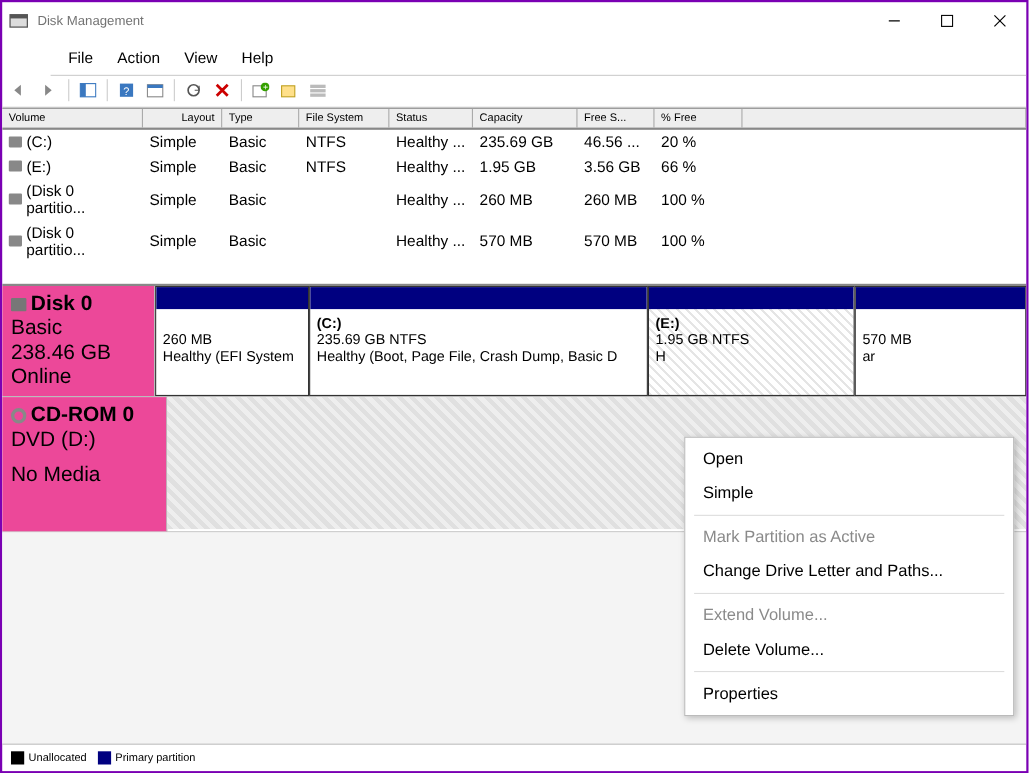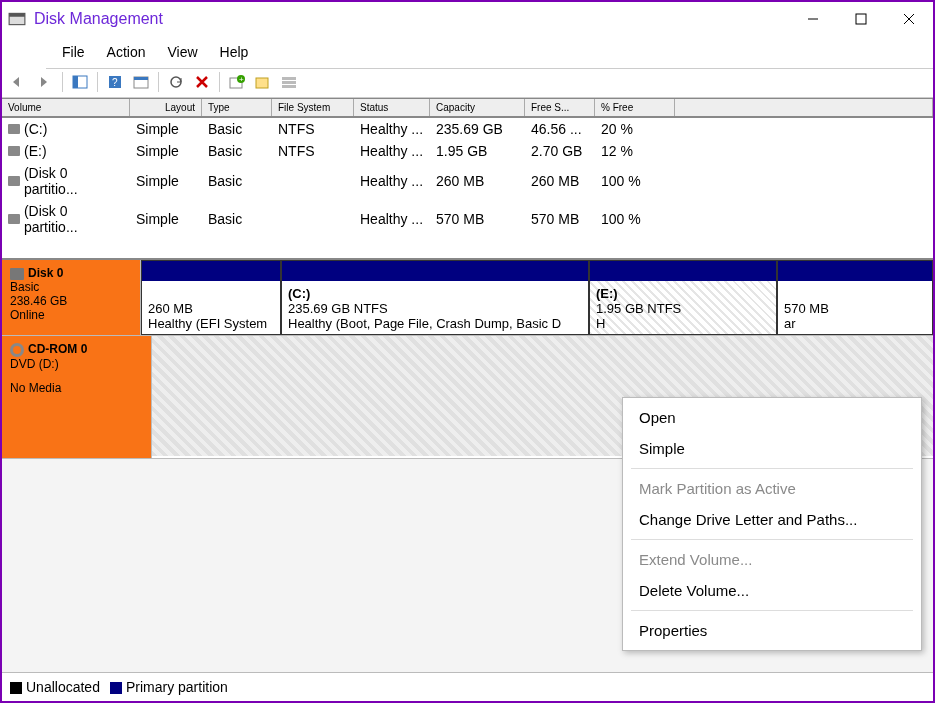--- a/index.html
+++ b/index.html
@@ -2,21 +2,21 @@
 <html><head>
 <meta charset="utf-8">
 <style>
   * { box-sizing: border-box; margin: 0; padding: 0; font-family: "Segoe UI", Tahoma, sans-serif; }
   body { background: #fff; }
   .window { width: 935px; height: 703px; border: 2px solid #7a00b3; display: flex; flex-direction: column; overflow: hidden; position: relative; background: #fff; }
 
   
   .titlebar { display: flex; align-items: center; height: 34px; padding: 0 0 0 6px; }
   .titlebar .app-icon { width: 18px; height: 18px; margin-right: 8px; display:flex;align-items:center;justify-content:center;}
-  .titlebar .title { font-size: 16px; color: #6d28d9; }
+  .titlebar .title { font-size: 12px; color: #737373; }
   .titlebar .spacer { flex: 1; }
   .titlebar .winbtn { width: 48px; height: 34px; display: flex; align-items: center; justify-content: center; font-size: 14px; }
   .titlebar .winbtn svg { width:12px;height:12px;stroke:#000;stroke-width:1;fill:none;}
 
   
   .menubar { display: flex; padding: 4px 6px; gap: 2px; border-bottom: 1px solid #ccc; margin-left: 44px;}
   .menubar .menuitem { padding: 4px 10px; font-size: 14px; cursor: default; }
 
   
   .toolbar { display: flex; align-items: center; gap: 4px; padding: 2px 6px 4px 6px; border-bottom: 1px solid #ccc;}
@@ -38,31 +38,31 @@
   .col.free   { width: 70px; }
   .col.pctfree{ width: 80px; }
   .col.tail   { flex:1; }
   .drive-glyph{width:12px;height:10px;background:#888;border-radius:1px;display:inline-block;}
 
   .vollist-body { height: 140px; }
 
   
   .diskmap { border-top: 2px solid #888; flex:1; display:flex; flex-direction:column;}
   .diskrow { display:flex; border-bottom:1px solid #bbb;}
-  .diskinfo { width: 150px; padding: 6px 8px; font-size: 12px; border-right:1px solid #bbb; background:#f97316;}
+  .diskinfo { width: 150px; padding: 6px 8px; font-size: 19px; border-right:1px solid #bbb; background:#ec4899;}
   .diskinfo .dname { font-weight:bold;}
   .diskparts { flex:1; display:flex;}
   .part { border:1px solid #333; margin:0; font-size:13px; padding:3px 6px; position:relative; white-space:nowrap; overflow:hidden;}
   .part .topbar { position:absolute; top:0; left:0; right:0; height:20px; background:#000080;}
   .part .inner { position:relative; padding-top:22px;}
   .part.hatched { background: repeating-linear-gradient(45deg,#e5e5e5 0,#e5e5e5 2px,#fff 2px,#fff 6px);}
   .cdrow .diskparts { background: repeating-linear-gradient(45deg,#e0e0e0 0,#e0e0e0 4px,#eee 4px,#eee 8px); height:120px;}
   .cdrow .diskinfo { height:122px;}
 
-  .legend { padding: 6px 8px; font-size:14px; display:flex; gap:10px; border-top:1px solid #bbb;}
+  .legend { padding: 6px 8px; font-size:10px; display:flex; gap:10px; border-top:1px solid #bbb;}
   .legend .sw { width:12px; height:12px; display:inline-block; margin-right:4px; vertical-align:middle;}
 
   
   .ctxmenu { position:absolute; left:620px; top:395px; width:300px; background:#fff; border:1px solid #bbb; box-shadow:2px 2px 6px rgba(0,0,0,.25); padding:4px 0; font-size:15px;}
   .ctxmenu .mi { padding: 7px 16px; cursor:default; }
   .ctxmenu .mi.disabled { color:#8a8a8a; }
   .ctxmenu hr { border:none; border-top:1px solid #ddd; margin:4px 8px;}
   .ctxmenu .mi.highlight { outline: 3px solid #7a00b3; outline-offset:-2px; display:inline-block; margin-left:11px; padding:5px 10px;}
 
   .disk-icon{width:14px;height:12px;display:inline-block;background:#777;border-radius:1px;margin-right:4px;vertical-align:middle;}
@@ -201,22 +201,22 @@
         <div class="row">
           <div class="col volume">
             <span class="drive-glyph"></span>
             <span> (E:)</span>
           </div>
           <div class="col layout">Simple</div>
           <div class="col type">Basic</div>
           <div class="col fs">NTFS</div>
           <div class="col status">Healthy ...</div>
           <div class="col capacity">1.95 GB</div>
-          <div class="col free">2.70 GB</div>
-          <div class="col pctfree">12 %</div>
+          <div class="col free">3.56 GB</div>
+          <div class="col pctfree">66 %</div>
         </div>
         <div class="row">
           <div class="col volume">
             <span class="drive-glyph"></span>
             <span>(Disk 0 partitio...</span>
           </div>
           <div class="col layout">Simple</div>
           <div class="col type">Basic</div>
           <div class="col fs"></div>
           <div class="col status">Healthy ...</div>

